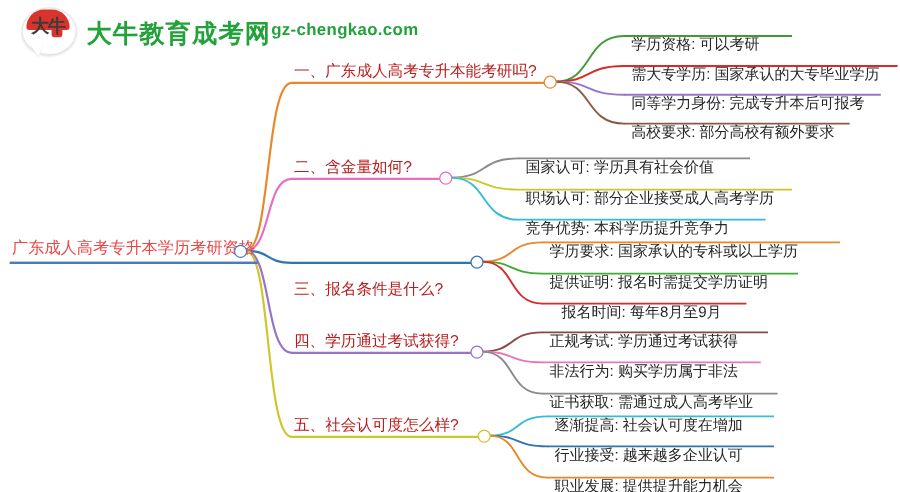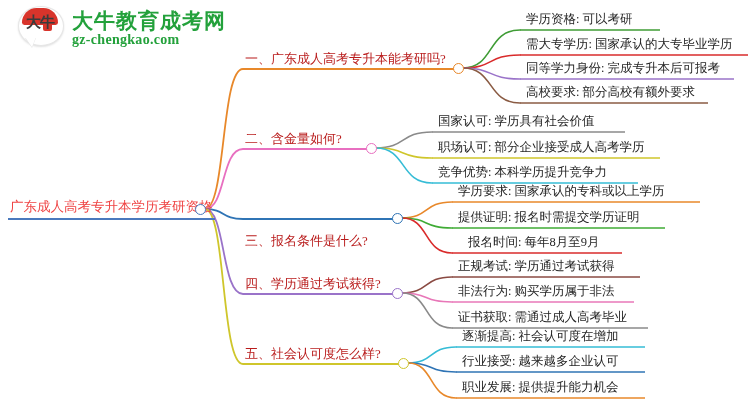--- a/index.html
+++ b/index.html
@@ -1,21 +1,21 @@
 <!DOCTYPE html>
 <html><head>
 <meta charset="utf-8">
 <style>
   html,body{margin:0;padding:0;}
   body{
     width:750px;height:410px;overflow:hidden;background:#ffffff;
     font-family:"Liberation Sans","DejaVu Sans",sans-serif;
     position:relative;
   }
-  #stage{position:absolute;left:0;top:0;width:750px;height:367px;font-family:Liberation Serif, serif;}
+  #stage{position:absolute;left:0;top:0;width:750px;height:367px;}
   svg.wires{position:absolute;left:0;top:0;width:750px;height:410px;pointer-events:none;}
 
   
   .logo{position:absolute;left:18px;top:6px;display:flex;align-items:center;gap:8px;}
   .logo-mark{position:relative;width:46px;height:44px;}
   .bubble{
     position:absolute;left:0;top:0;width:44px;height:38px;border-radius:50%;
     background:#ffffff;border:1px solid #e6e6e6;box-shadow:0 1px 2px rgba(0,0,0,.12);
   }
   .bubble-cap{
@@ -27,35 +27,35 @@
   }
   .bubble-tail{
     position:absolute;left:7px;top:31px;width:0;height:0;
     border-left:7px solid transparent;border-right:4px solid transparent;border-top:10px solid #ffffff;
     filter:drop-shadow(0 1px 0 #e6e6e6);
   }
   .bubble-text{
     position:absolute;left:0;top:9px;width:44px;text-align:center;
     font-size:15px;font-weight:bold;color:#3b3b3b;letter-spacing:-1px;line-height:15px;
   }
-  .logo-words{display:flex;flex-direction:column;justify-content:center;}
+  .logo-words{display:flex;flex-direction:row;justify-content:center;}
   .logo-cn{font-size:21px;font-weight:bold;color:#23a13b;letter-spacing:1px;line-height:23px;}
   .logo-en{font-size:14px;font-weight:bold;color:#23a13b;letter-spacing:.3px;line-height:14px;}
 
   
   .node{position:absolute;white-space:nowrap;}
   .node .txt{
     display:block;font-size:13px;color:#ef4444;line-height:17px;padding:0 2px 2px 2px;
   }
   .root{left:8px;top:198px;}
   .root .txt{font-size:13.5px;border-bottom:2px solid #4a79bd;padding-bottom:3px;}
   .branch .txt{font-size:13px;border-bottom:2px solid currentColor;padding-bottom:2px;}
   .branch .label{color:#b91c1c;}
   .leaf .txt{font-size:12.5px;border-bottom:1.6px solid currentColor;padding-bottom:2px;}
-  .leaf .label{color:#262626;}
+  .leaf .label{color:#262626;margin-top:18px;}
 
   .dot{
     position:absolute;width:11px;height:11px;border-radius:50%;
     background:#ffffff;box-sizing:border-box;border:1.8px solid #4a79bd;
   }
 </style>
 </head>
 <body>
 
 <div id="stage">

